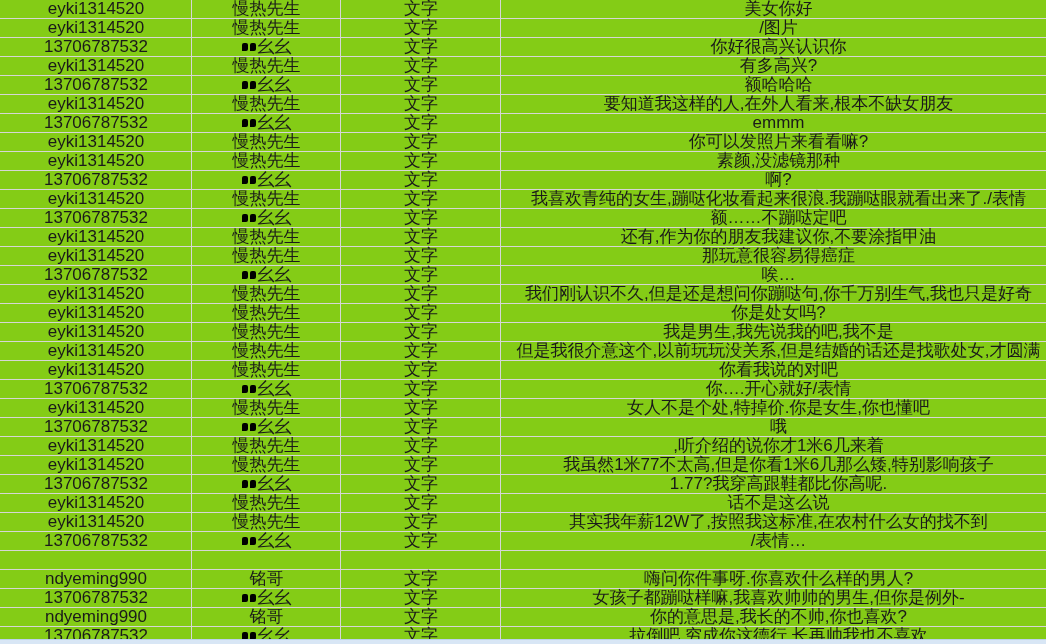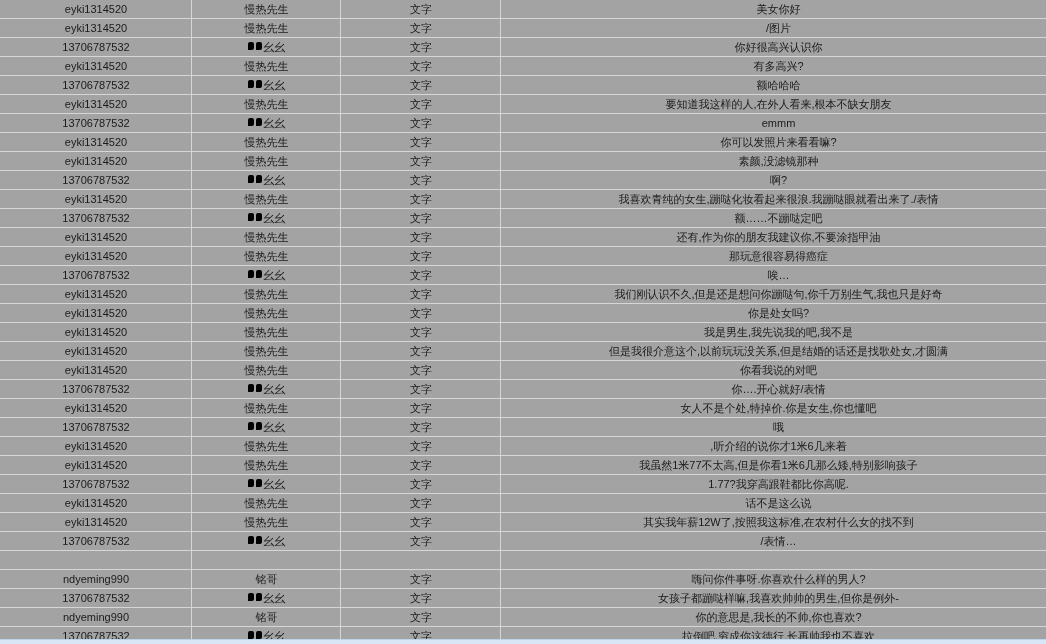--- a/index.html
+++ b/index.html
@@ -5,24 +5,24 @@
   :root{
     --grid:#d6d6d6;
     --text:#1a1a1a;
     --strip:#d8e6f5;
     --stripBorder:#bdd3ea;
   }
   html,body{margin:0;padding:0;background:#ffffff;}
   .sheet{
     position:relative;
     width:1046px;height:644px;
-    background:#a3a3a3;
+    background:#84cc16;
     overflow:hidden;
     font-family:"Liberation Sans","DejaVu Sans",sans-serif;
-    font-size:11px;
+    font-size:17px;
     color:var(--text);
   }
   .rows{position:absolute;top:0;left:0;}
   .row{
     display:flex;
     width:1056px;height:19px;
     line-height:18px;
     border-bottom:1px solid var(--grid);
     box-sizing:border-box;
   }

